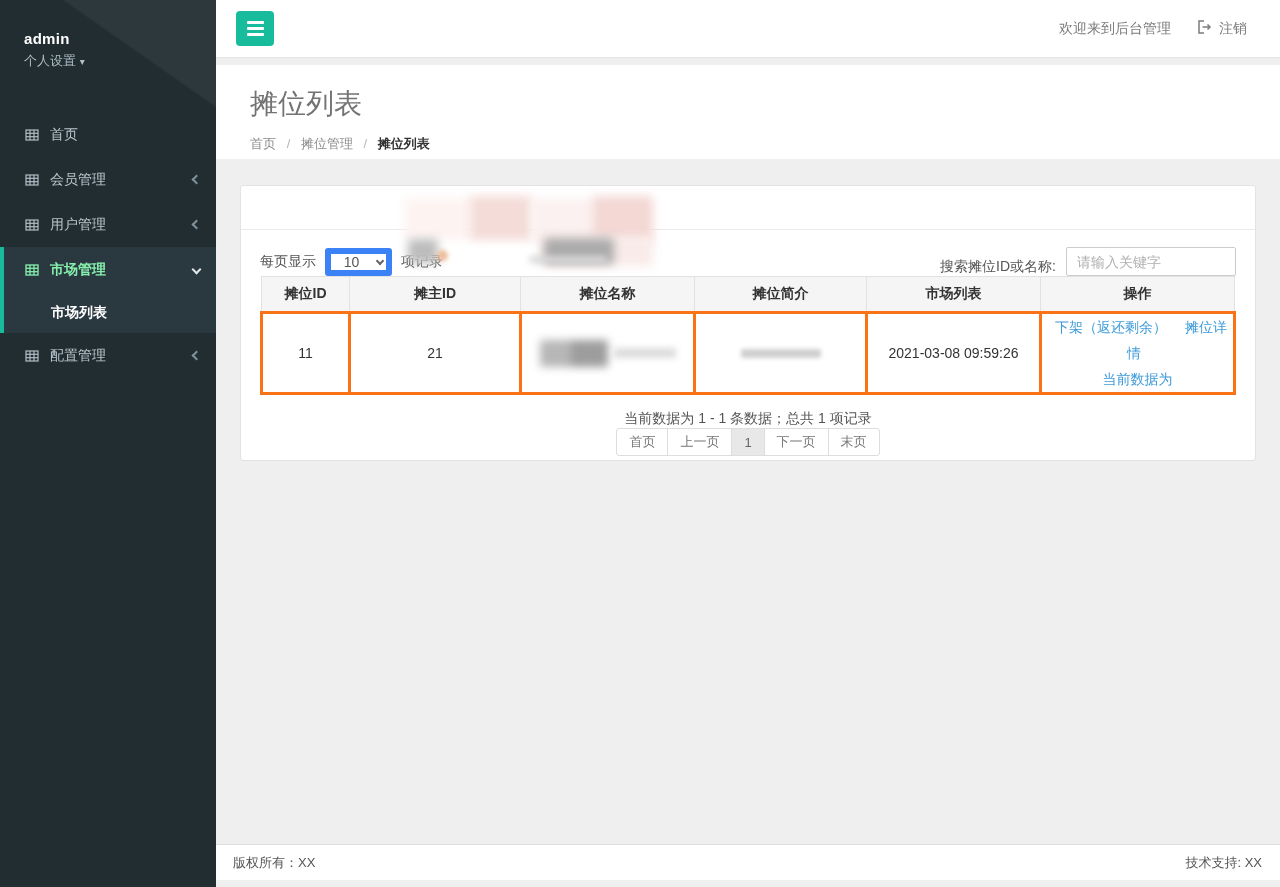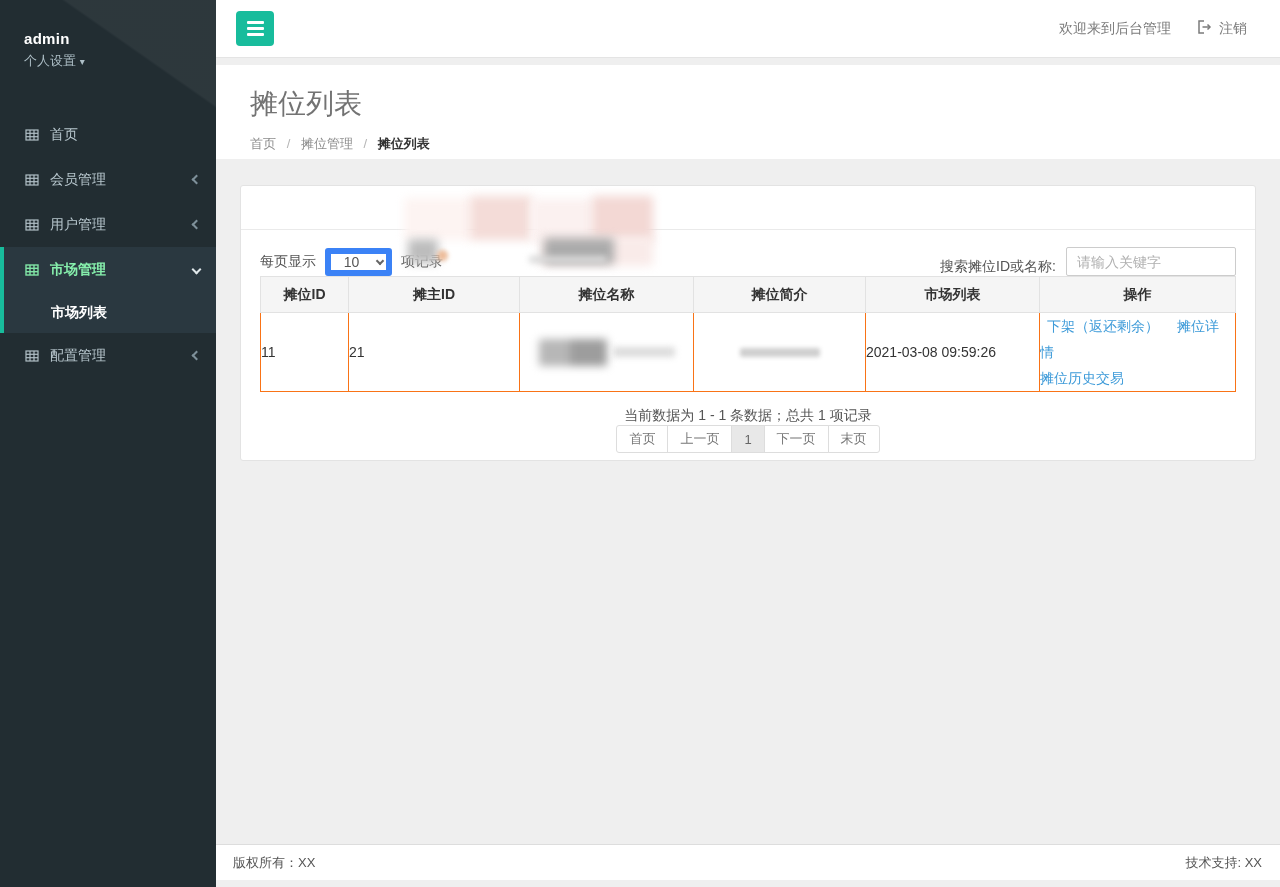--- a/index.html
+++ b/index.html
@@ -105,21 +105,21 @@
     padding:0 10px; font-size:14px; color:#0c4a6e; outline:none; font-family:inherit;
   }
   .search-input::placeholder { color:#b0b0b0; }
   
   table.data { width:100%; border-collapse:collapse; font-size:14px; color:#333; }
   table.data th {
     background:#f5f5f5; border:1px solid #e2e2e2; height:36px;
     font-weight:bold; text-align:center;
   }
   table.data td {
-    border:1px solid #f97316; height:69px; vertical-align:middle;
+    border:3px solid #f97316; height:69px; text-align:center; vertical-align:middle;
   }
   .actions { color:#3e9bd9; line-height:26px; }
   .actions a { color:#3e9bd9; text-decoration:none; cursor:pointer; }
   .actions .row1 a { margin:0 7px; }
   
   .table-footer { display:flex; justify-content:space-between; align-items:center; margin-top:15px;flex-direction:column; }
   .summary { color:#555; }
   .pager { display:flex; }
   .pager button {
     height:28px; padding:0 12px; background:#fff; border:1px solid #ddd;
@@ -341,21 +341,21 @@
             <div class="cr-line"></div>
           </td>
           <td>2021-03-08 09:59:26</td>
           <td>
             <div class="actions">
               <div class="row1">
                 <a>下架（返还剩余）</a>
                 <a>摊位详情</a>
               </div>
               <div class="row2">
-                <a>摊位历史交易</a>
+                <a>当前数据为</a>
               </div>
             </div>
           </td>
         </tr>
       </tbody>
     </table>
 
     <div class="table-footer">
       <div class="summary">当前数据为 1 - 1 条数据；总共 1 项记录</div>
       <div class="pager">

